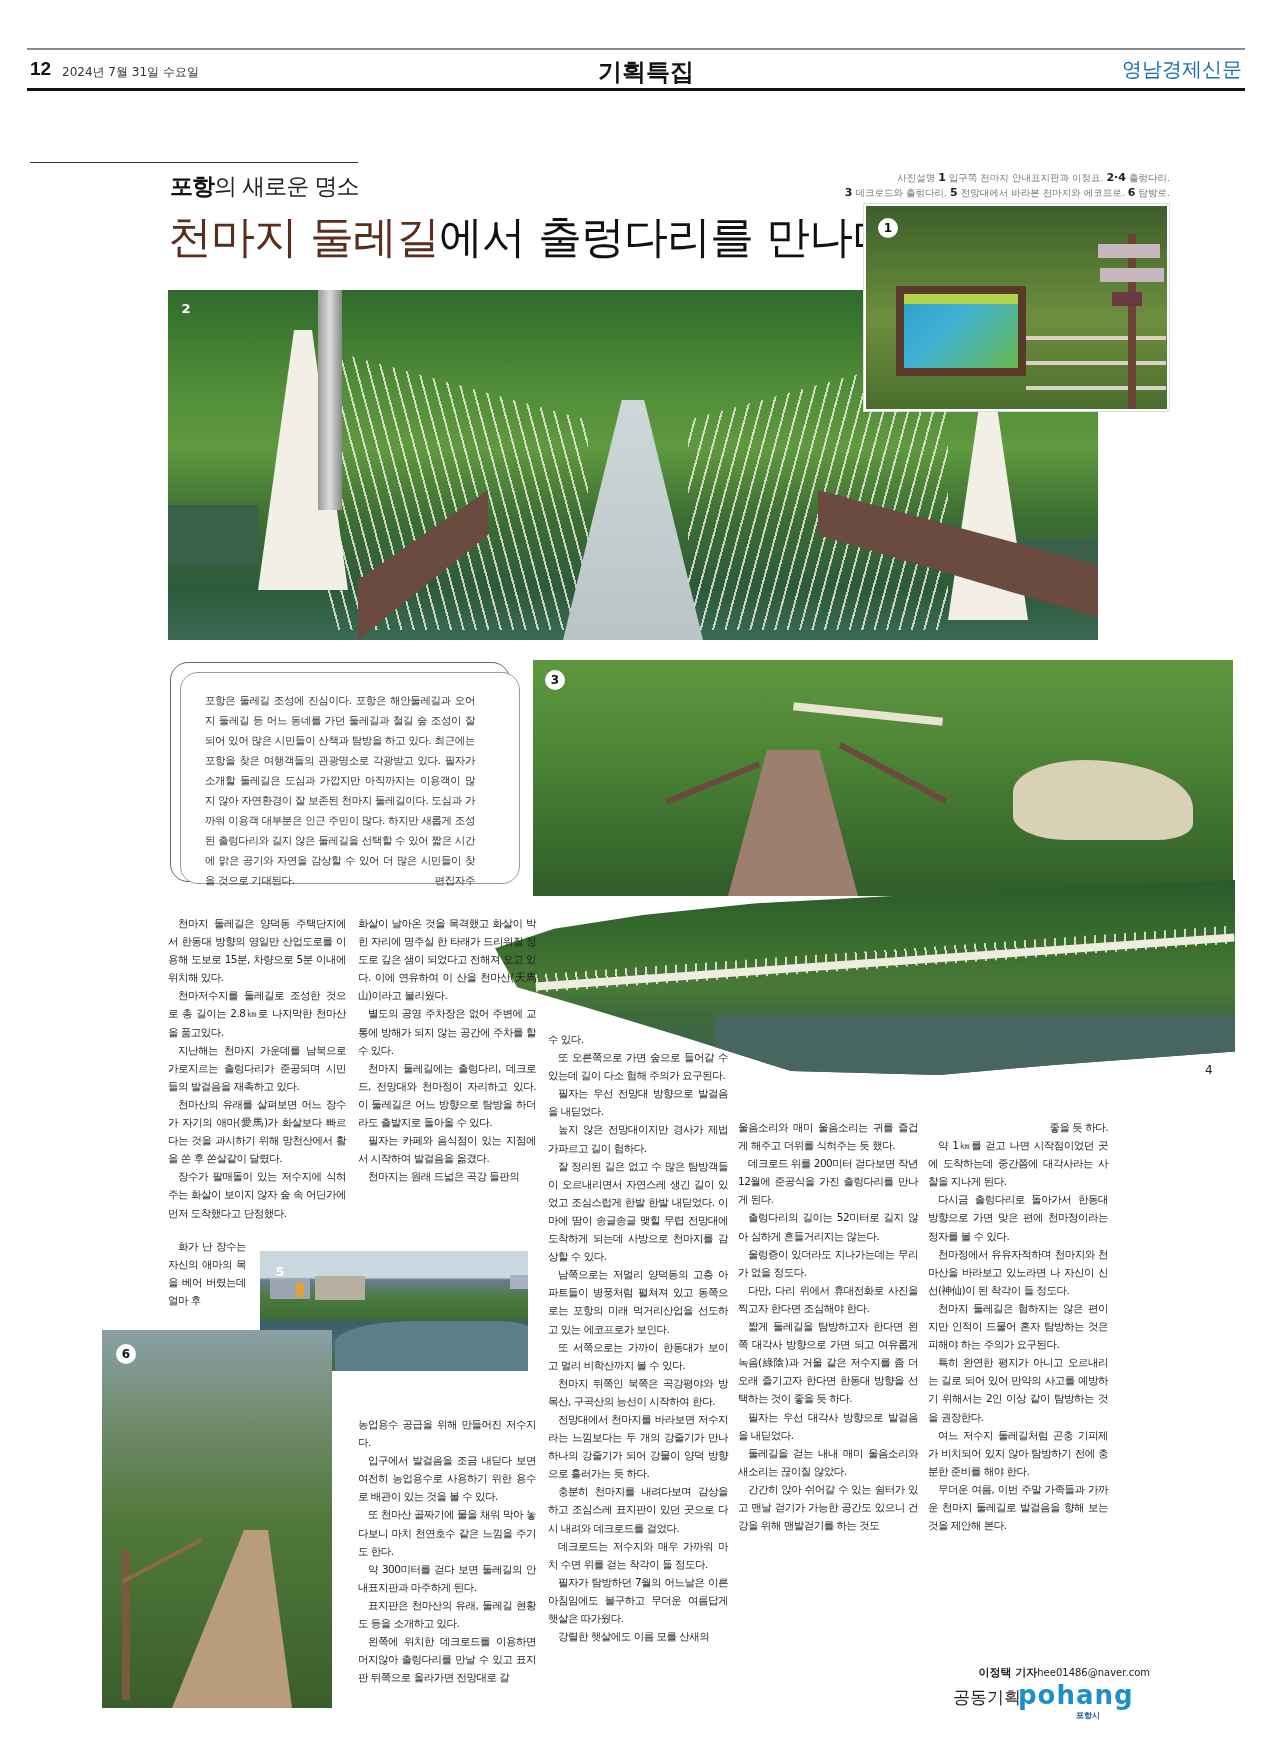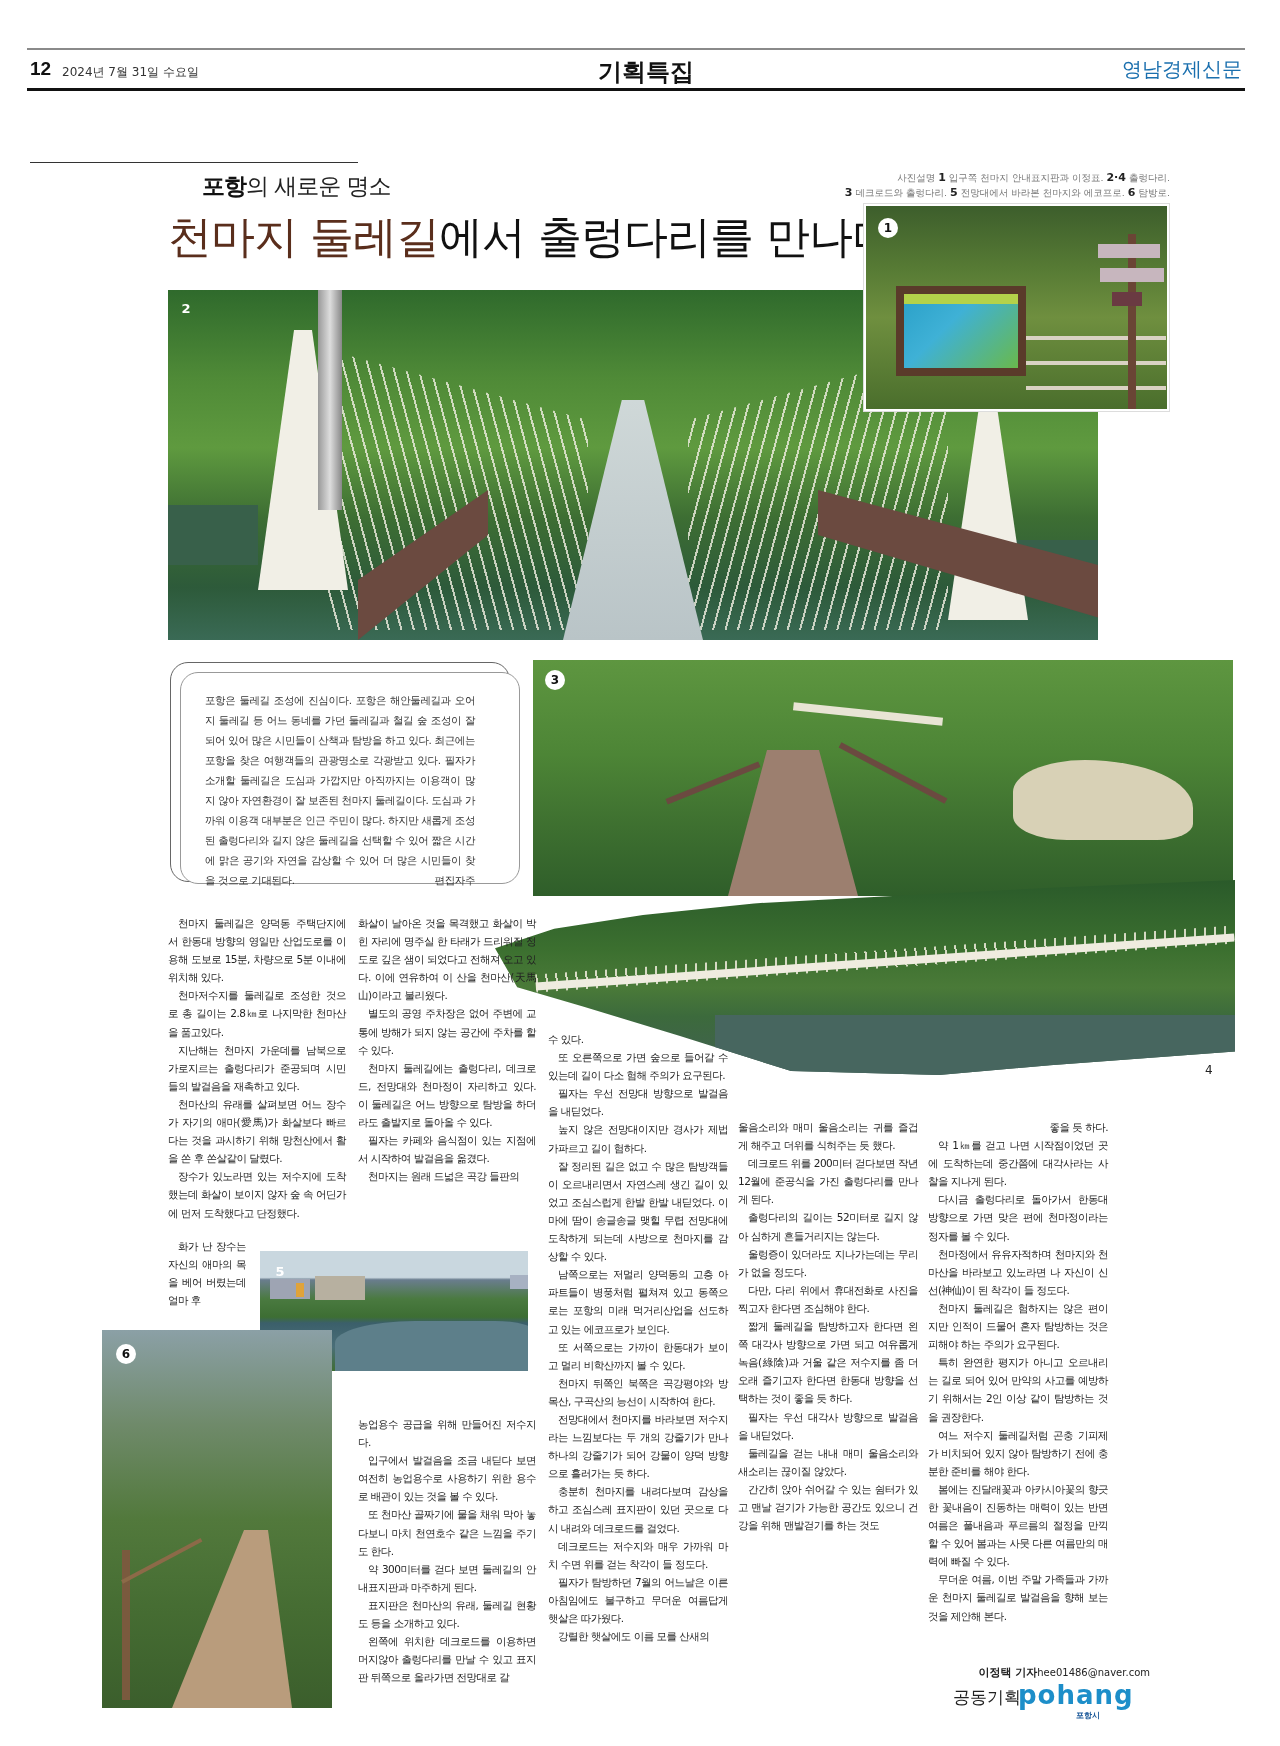--- a/index.html
+++ b/index.html
@@ -10,21 +10,21 @@
   .rule-top { position: absolute; left: 27px; top: 48px; width: 1218px; height: 2px; background: #8a8a8a; }
   .rule-bottom { position: absolute; left: 27px; top: 88px; width: 1218px; height: 3px; background: #111; }
   .page-num { position: absolute; left: 30px; top: 58px; font-size: 19px; font-weight: bold; color: #111; font-family: "Liberation Sans", sans-serif; }
   .page-date { position: absolute; left: 62px; top: 64px; font-size: 12px; color: #333; }
   .section-title { position: absolute; left: 598px; top: 56px; font-size: 24px; font-weight: bold; color: #111; }
   .newspaper-name { position: absolute; right: 38px; top: 56px; font-size: 20px; font-weight: normal; color: #1a6fae; }
 
   
   .headline-rule { position: absolute; left: 30px; top: 162px; width: 328px; height: 1px; background: #333; }
   .kicker { position: absolute; left: 170px; top: 171px; font-size: 23px; color: #222; letter-spacing: -1px; }
-  .kicker b { font-weight: bold; color: #111; margin-left: 32px; }
+  .kicker b { font-weight: bold; color: #111; }
   .headline { position: absolute; left: 168px; top: 208px; font-size: 44px; color: #111; letter-spacing: -1px; font-family: "DejaVu Sans", sans-serif; }
   .headline .accent { color: #5a2e1c; }
 
   
   .photo-caption { position: absolute; right: 110px; top: 170px; text-align: right; font-size: 9.5px; line-height: 15px; color: #777; }
   .photo-caption b { color: #222; font-weight: bold; font-size: 11px; }
 
   
   .photo { position: absolute; overflow: hidden; }
   .photo-num { position: absolute; width: 20px; height: 20px; border-radius: 50%; background: #fff; color: #111; font-size: 12px; font-weight: bold; display: flex; align-items: center; justify-content: center; }
@@ -186,21 +186,21 @@
   <div class="bridge"></div>
   <div class="bridge-rail"></div>
 </div>
 <div class="photo4-num">4</div>
 
 <div class="col c1">
   <p>천마지 둘레길은 양덕동 주택단지에서 한동대 방향의 영일만 산업도로를 이용해 도보로 15분, 차량으로 5분 이내에 위치해 있다.</p>
   <p>천마저수지를 둘레길로 조성한 것으로 총 길이는 2.8㎞로 나지막한 천마산을 품고있다.</p>
   <p>지난해는 천마지 가운데를 남북으로 가로지르는 출렁다리가 준공되며 시민들의 발걸음을 재촉하고 있다.</p>
   <p>천마산의 유래를 살펴보면 어느 장수가 자기의 애마(愛馬)가 화살보다 빠르다는 것을 과시하기 위해 망천산에서 활을 쏜 후 쏜살같이 달렸다.</p>
-  <p>장수가 있노라면 있는 저수지에 도착했는데 화살이 보이지 않자 숲 속 어딘가에 먼저 도착했다고 단정했다.</p>
+  <p>장수가 팔매돌이 있는 저수지에 식혀주는 화살이 보이지 않자 숲 속 어딘가에 먼저 도착했다고 단정했다.</p>
 </div>
 <div class="col c1b">
   <p>화가 난 장수는 자신의 애마의 목을 베어 버렸는데 얼마 후</p>
 </div>
 
 <div class="col c2">
   <p class="noindent">화살이 날아온 것을 목격했고 화살이 박힌 자리에 명주실 한 타래가 드리워질 정도로 깊은 샘이 되었다고 전해져 오고 있다. 이에 연유하여 이 산을 천마산(天馬山)이라고 불리웠다.</p>
   <p>별도의 공영 주차장은 없어 주변에 교통에 방해가 되지 않는 공간에 주차를 할 수 있다.</p>
   <p>천마지 둘레길에는 출렁다리, 데크로드, 전망대와 천마정이 자리하고 있다. 이 둘레길은 어느 방향으로 탐방을 하더라도 출발지로 돌아올 수 있다.</p>
   <p>필자는 카페와 음식점이 있는 지점에서 시작하여 발걸음을 옮겼다.</p>
@@ -245,21 +245,20 @@
 </div>
 
 <div class="col c5">
   <p style="text-align:right;">좋을 듯 하다.</p>
   <p>약 1㎞를 걷고 나면 시작점이었던 곳에 도착하는데 중간쯤에 대각사라는 사찰을 지나게 된다.</p>
   <p>다시금 출렁다리로 돌아가서 한동대 방향으로 가면 맞은 편에 천마정이라는 정자를 볼 수 있다.</p>
   <p>천마정에서 유유자적하며 천마지와 천마산을 바라보고 있노라면 나 자신이 신선(神仙)이 된 착각이 들 정도다.</p>
   <p>천마지 둘레길은 험하지는 않은 편이지만 인적이 드물어 혼자 탐방하는 것은 피해야 하는 주의가 요구된다.</p>
   <p>특히 완연한 평지가 아니고 오르내리는 길로 되어 있어 만약의 사고를 예방하기 위해서는 2인 이상 같이 탐방하는 것을 권장한다.</p>
   <p>여느 저수지 둘레길처럼 곤충 기피제가 비치되어 있지 않아 탐방하기 전에 충분한 준비를 해야 한다.</p>
-  <p>봄에는 진달래꽃과 아카시아꽃의 향긋한 꽃내음이 진동하는 매력이 있는 반면 여름은 풀내음과 푸르름의 절정을 만끽할 수 있어 봄과는 사뭇 다른 여름만의 매력에 빠질 수 있다.</p>
   <p>무더운 여름, 이번 주말 가족들과 가까운 천마지 둘레길로 발걸음을 향해 보는 것을 제안해 본다.</p>
 </div>
 
 <div class="photo p5" style="border:4px solid #fff;">
   <div class="bldg" style="left:10px;top:28px;width:40px;height:20px;"></div>
   <div class="bldg" style="left:55px;top:25px;width:50px;height:24px;background:#b7b0a0;"></div>
   <div class="bldg" style="left:36px;top:32px;width:8px;height:14px;background:#e0a33a;"></div>
   <div class="bldg" style="left:250px;top:24px;width:24px;height:14px;background:#a7b1c2;"></div>
   <div class="lake"></div>
   <div class="photo-num plain" style="left:10px;top:10px;color:#fff;">5</div>

